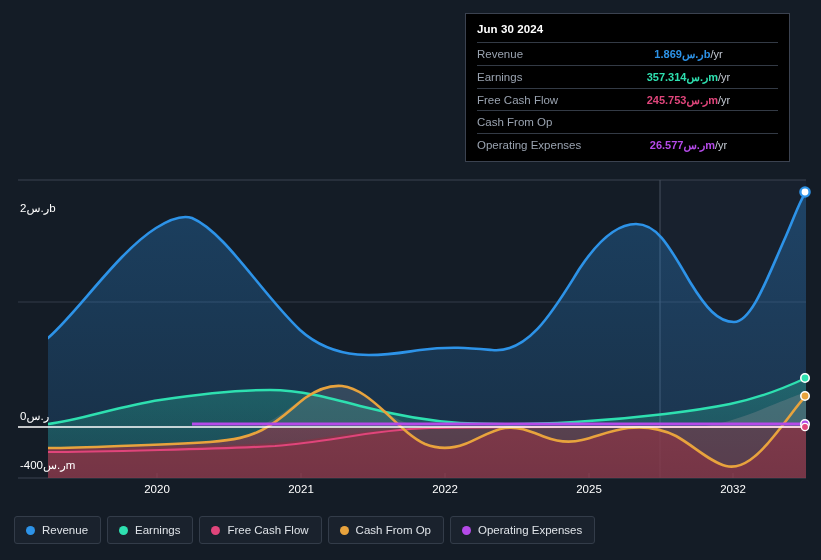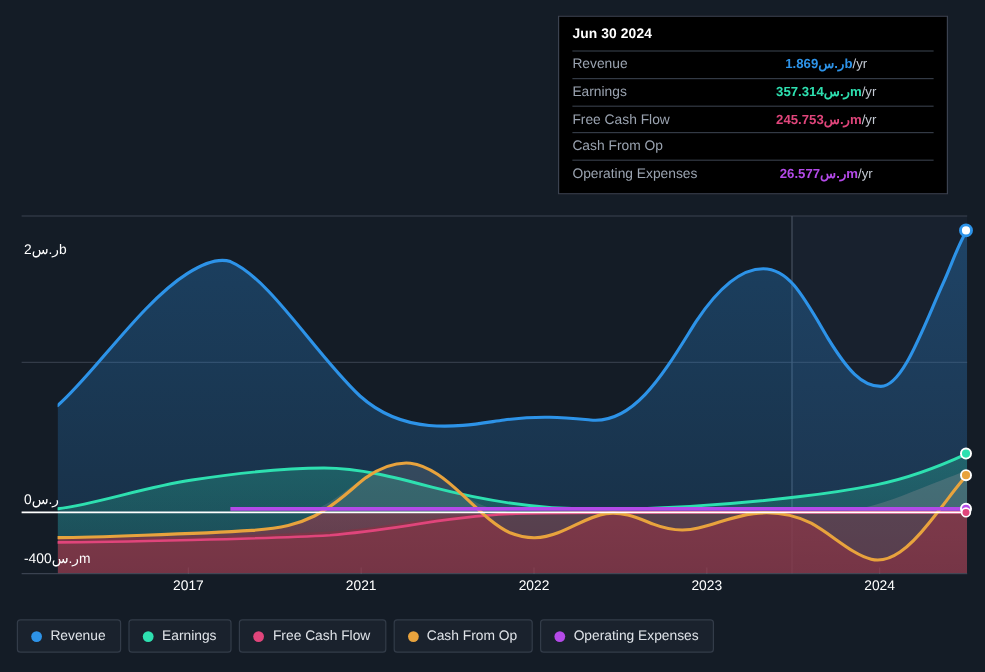--- a/index.html
+++ b/index.html
@@ -291,25 +291,25 @@
       <circle cx="805" cy="396" r="4.2" fill="#e8a33d" stroke="#ffffff" stroke-width="1.6"></circle>
       <circle cx="805" cy="424" r="4.2" fill="#b44ae8" stroke="#ffffff" stroke-width="1.6"></circle>
       <circle cx="805" cy="427" r="3.6" fill="#e0457b" stroke="#ffffff" stroke-width="1.4"></circle>
     </g>
   </svg>
 
   <div class="axis-label" id="y-label-top">2ر.سb</div>
   <div class="axis-label" id="y-label-zero">0ر.س</div>
   <div class="axis-label" id="y-label-bot">-400ر.سm</div>
 
-  <div class="x-tick-label" style="left:157px">2017</div>
+  <div class="x-tick-label" style="left:157px">2020</div>
   <div class="x-tick-label" style="left:301px">2021</div>
   <div class="x-tick-label" style="left:445px">2022</div>
-  <div class="x-tick-label" style="left:589px">2023</div>
-  <div class="x-tick-label" style="left:733px">2024</div>
+  <div class="x-tick-label" style="left:589px">2025</div>
+  <div class="x-tick-label" style="left:733px">2032</div>
 
   <div id="tooltip">
     <div id="tooltip-date">Jun 30 2024</div>
 
     <div class="tt-row">
       <div class="tt-name">Revenue</div>
       <div class="tt-valwrap">
         <span class="tt-val" style="color:#2d93e8">1.869ر.سb</span><span class="tt-unit">/yr</span>
       </div>
     </div>

